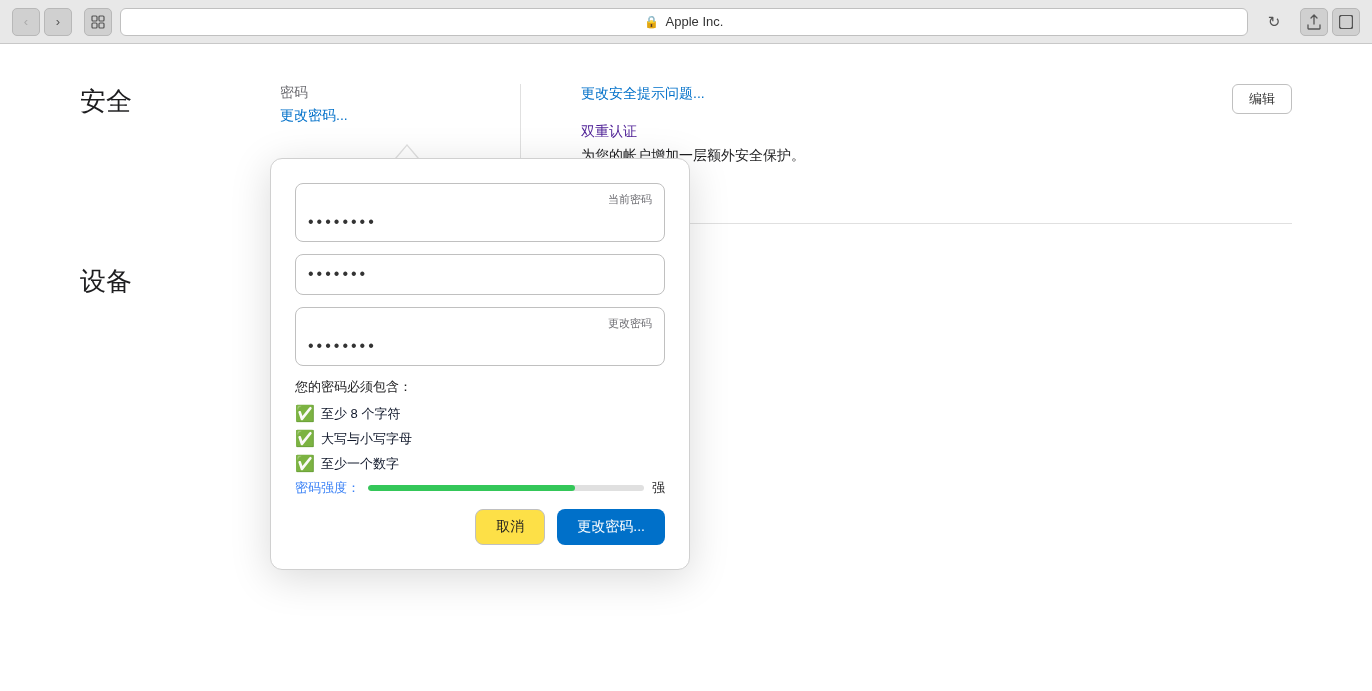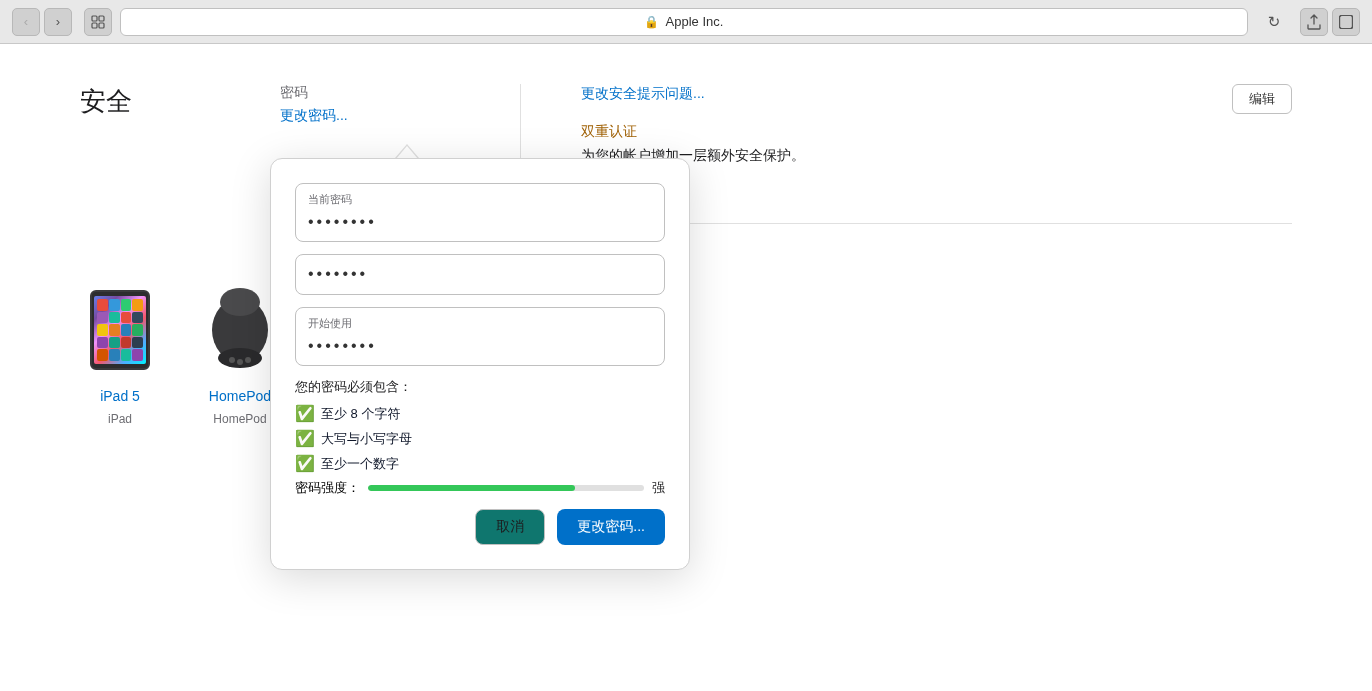--- a/index.html
+++ b/index.html
@@ -142,21 +142,21 @@
       padding: 5px 16px;
       font-size: 13px;
       color: #333;
       cursor: pointer;
       position: absolute;
       right: 80px;
       top: 52px;
     }
     .two-factor-title {
       font-size: 14px;
-      color: #a16207;
+      color: #4c1d95;
       margin-bottom: 4px;
     }
     .two-factor-desc {
       font-size: 14px;
       color: #1d1d1f;
       line-height: 1.5;
       margin-bottom: 8px;
     }
 
     
@@ -342,20 +342,21 @@
       border: 1px solid #c0c0c0;
       border-radius: 8px;
       padding: 8px 12px;
       width: 100%;
     }
 
     .form-field-label {
       font-size: 11px;
       color: #6e6e73;
       margin-bottom: 4px;
+      text-align: right;
     }
 
     .password-dots {
       font-size: 16px;
       letter-spacing: 3px;
       color: #333;
       line-height: 1.4;
     }
 
     
@@ -389,21 +390,21 @@
     
     .strength-row {
       display: flex;
       align-items: center;
       gap: 8px;
       margin-bottom: 12px;
     }
 
     .strength-label {
       font-size: 13px;
-      color: #000000;
+      color: #3b82f6;
       white-space: nowrap;
     }
 
     .strength-bar-container {
       flex: 1;
       height: 6px;
       background: #e0e0e0;
       border-radius: 3px;
       overflow: hidden;
     }
@@ -427,21 +428,21 @@
     }
 
     
     .modal-buttons {
       display: flex;
       gap: 12px;
       justify-content: flex-end;
     }
 
     .btn-cancel {
-      background: #0f766e;
+      background: #fde047;
       border: 1px solid #c0c0c0;
       border-radius: 8px;
       padding: 8px 20px;
       font-size: 14px;
       color: #1d1d1f;
       cursor: pointer;
     }
 
     .btn-primary {
       background: #0070c9;
@@ -516,20 +517,23 @@
             </div>
           </div>
         </div>
 
         <button class="edit-btn" style="position:absolute; right:0; top:0;">编辑</button>
       </div>
     </div>
 
     <div class="devices-section">
       <div style="display:flex; gap: 60px;">
+        <div style="width: 120px; flex-shrink: 0;">
+          <div class="section-title">设备</div>
+        </div>
         <div class="devices-grid">
 
           <div class="device-item">
             <div class="device-image">
               <div style="position:relative;">
                 <div class="ipad-shape">
                   <div class="ipad-screen">
                     <div class="app-icon-dot" style="background:#e74c3c;"></div>
                     <div class="app-icon-dot" style="background:#3498db;"></div>
                     <div class="app-icon-dot" style="background:#2ecc71;"></div>
@@ -629,21 +633,21 @@
       </div>
 
       <div class="form-group">
         <div class="form-field">
           <div class="password-dots">•••••••</div>
         </div>
       </div>
 
       <div class="form-group">
         <div class="form-field">
-          <div class="form-field-label">开始使用</div>
+          <div class="form-field-label">更改密码</div>
           <div class="password-dots">••••••••</div>
         </div>
       </div>
 
       <div class="requirements">
         <div class="req-title">您的密码必须包含：</div>
         <div class="req-item">
           <span class="req-check">✅</span>
           <span class="req-text">至少 8 个字符</span>
         </div>

